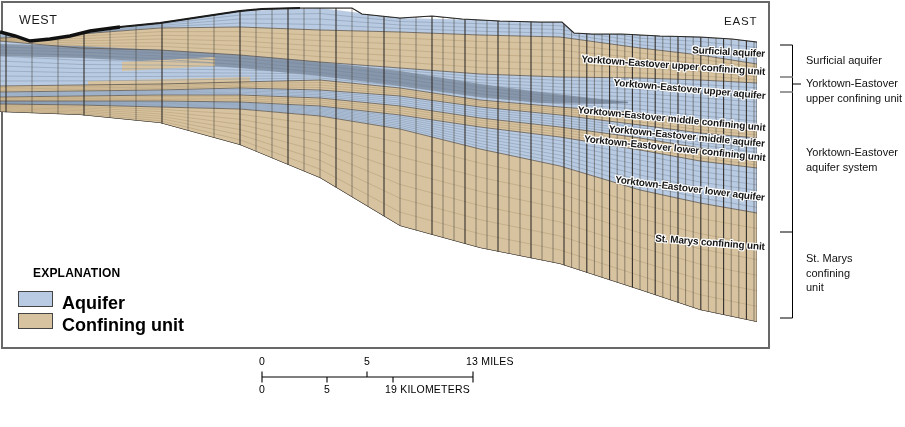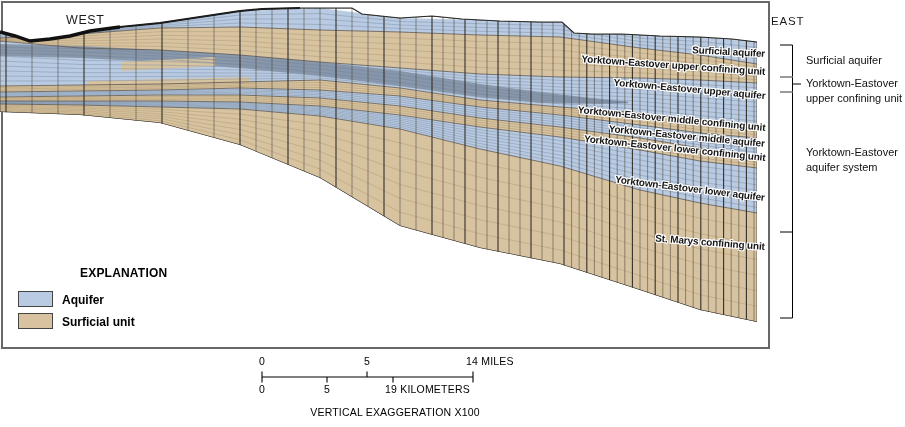--- a/index.html
+++ b/index.html
@@ -1,19 +1,19 @@
 <!DOCTYPE html>
 <html><head>
 <meta charset="utf-8">
 <style>
   html,body{margin:0;padding:0;background:#fff;}
   #stage{position:relative;width:905px;height:427px;background:#fff;overflow:hidden;
          font-family:"Liberation Sans",sans-serif;color:#000;}
   #mesh-svg{position:absolute;left:0;top:0;}
-  .abs{position:absolute;white-space:nowrap;margin-left:47px;}
+  .abs{position:absolute;white-space:nowrap;}
   
   #west-label{left:19px;top:13px;font-size:12.5px;letter-spacing:.6px;color:#1a1a1a;}
   #east-label{left:724px;top:15px;font-size:11.5px;letter-spacing:.8px;color:#1a1a1a;}
   
   .sec-label{position:absolute;right:140px;font-size:10px;font-weight:700;color:#161616;
     letter-spacing:-.15px;transform-origin:100% 50%;white-space:nowrap;z-index:5;
     text-shadow:-1px -1px 0 #fff,1px -1px 0 #fff,-1px 1px 0 #fff,1px 1px 0 #fff,
                  0 -1px 0 #fff,0 1px 0 #fff,-1px 0 0 #fff,1px 0 0 #fff;}
   .sl-0{top:48px;transform:rotate(3deg);}
   .sl-1{top:66px;transform:rotate(4deg);}
@@ -28,21 +28,21 @@
     white-space:pre-line;}
   .bl-0{top:53px;}
   .bl-1{top:76px;}
   .bl-2{top:145px;}
   .bl-3{top:251px;}
   
   #legend-title{left:33px;top:266px;font-size:12px;font-weight:700;letter-spacing:.2px;}
   .legend-swatch{position:absolute;left:18px;width:35px;height:16px;border:1px solid #454545;box-sizing:border-box;}
   #legend-swatch-aquifer{top:291px;}
   #legend-swatch-confining{top:313px;}
-  .legend-label{position:absolute;left:62px;font-size:12px;font-weight:700;}
+  .legend-label{position:absolute;left:62px;font-size:18px;font-weight:700;}
   #legend-label-aquifer{top:293px;}
   #legend-label-confining{top:315px;}
   
   .scale-label{position:absolute;font-size:10.5px;letter-spacing:.2px;color:#000;}
   .ctr{transform:translateX(-50%);}
   #mi-0{left:262px;top:355px;}
   #mi-5{left:367px;top:355px;}
   #mi-10{left:466px;top:355px;}
   #km-0{left:262px;top:383px;}
   #km-5{left:327px;top:383px;}
@@ -209,27 +209,29 @@
   <span class="sec-label sl-4">Yorktown-Eastover middle aquifer</span>
   <span class="sec-label sl-5">Yorktown-Eastover lower confining unit</span>
   <span class="sec-label sl-6">Yorktown-Eastover lower aquifer</span>
   <span class="sec-label sl-7">St. Marys confining unit</span>
 
   <div class="bracket-label bl-0">Surficial aquifer</div>
   <div class="bracket-label bl-1">Yorktown-Eastover
 upper confining unit</div>
   <div class="bracket-label bl-2">Yorktown-Eastover
 aquifer system</div>
+  <div class="bracket-label bl-3">St. Marys
+confining
+unit</div>
 
   <span class="abs" id="legend-title">EXPLANATION</span>
   <div id="legend-swatch-aquifer" class="legend-swatch" style="background: rgb(185, 203, 226);"></div>
   <span id="legend-label-aquifer" class="legend-label">Aquifer</span>
   <div id="legend-swatch-confining" class="legend-swatch" style="background: rgb(216, 195, 160);"></div>
-  <span id="legend-label-confining" class="legend-label">Surficial unit</span>
+  <span id="legend-label-confining" class="legend-label">Confining unit</span>
 
   <span class="scale-label ctr" id="mi-0">0</span>
   <span class="scale-label ctr" id="mi-5">5</span>
-  <span class="scale-label" id="mi-10">14 MILES</span>
+  <span class="scale-label" id="mi-10">13 MILES</span>
   <span class="scale-label ctr" id="km-0">0</span>
   <span class="scale-label ctr" id="km-5">5</span>
   <span class="scale-label" id="km-10">19 KILOMETERS</span>
-  <span class="scale-label" id="ve-note">VERTICAL EXAGGERATION X100</span>
 </div>
 
 </body></html>

